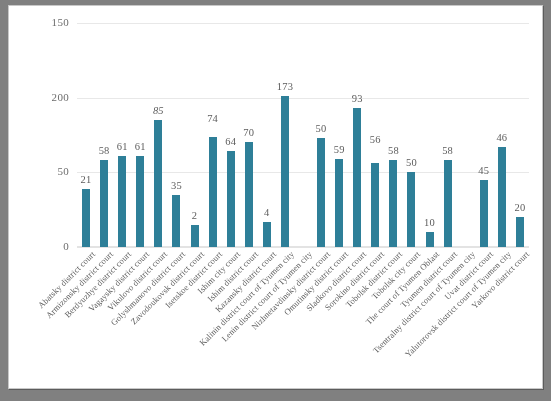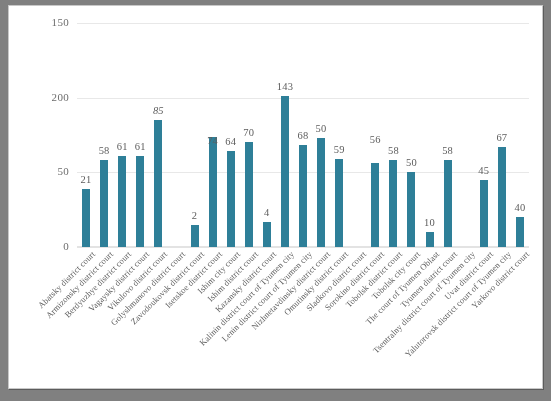--- a/index.html
+++ b/index.html
@@ -153,56 +153,60 @@
             <div class="bar-value" style="top: 117.907px;">61</div>
           </div>
           <div class="bar-slot" style="left: 54.24px; width: 18.08px;">
             <div class="bar" style="height: 91.0933px; background: rgb(46, 127, 152);"></div>
             <div class="bar-value" style="top: 117.907px;">61</div>
           </div>
           <div class="bar-slot" style="left: 72.32px; width: 18.08px;">
             <div class="bar" style="height: 126.933px; background: rgb(46, 127, 152);"></div>
             <div class="bar-value" style="top: 82.0667px; font-style: italic;">85</div>
           </div>
+          <div class="bar-slot" style="left: 90.4px; width: 18.08px;">
+            <div class="bar" style="height: 52.2667px; background: rgb(46, 127, 152);"></div>
+            <div class="bar-value" style="top: 156.733px;">35</div>
+          </div>
           <div class="bar-slot" style="left: 108.48px; width: 18.08px;">
             <div class="bar" style="height: 22.4px; background: rgb(46, 127, 152);"></div>
             <div class="bar-value" style="top: 186.6px;">2</div>
           </div>
           <div class="bar-slot" style="left: 126.56px; width: 18.08px;">
             <div class="bar" style="height: 110.507px; background: rgb(46, 127, 152);"></div>
-            <div class="bar-value" style="top: 112px;">74</div>
+            <div class="bar-value" style="top: 90px;">74</div>
           </div>
           <div class="bar-slot" style="left: 144.64px; width: 18.08px;">
             <div class="bar" style="height: 95.5733px; background: rgb(46, 127, 152);"></div>
             <div class="bar-value" style="top: 113.427px;">64</div>
           </div>
           <div class="bar-slot" style="left: 162.72px; width: 18.08px;">
             <div class="bar" style="height: 104.533px; background: rgb(46, 127, 152);"></div>
             <div class="bar-value" style="top: 104.467px;">70</div>
           </div>
           <div class="bar-slot" style="left: 180.8px; width: 18.08px;">
             <div class="bar" style="height: 25.3867px; background: rgb(46, 127, 152);"></div>
             <div class="bar-value" style="top: 183.613px;">4</div>
           </div>
           <div class="bar-slot" style="left: 198.88px; width: 18.08px;">
             <div class="bar" style="height: 150.827px; background: rgb(46, 127, 152);"></div>
-            <div class="bar-value" style="top: 58.1733px;">143</div>
-          </div>
-          <div class="bar-slot" style="left: 216.96px; width: 18.08px;">
-            <div class="bar" style="height: 101.547px; background: rgb(46, 127, 152);"></div>
-            <div class="bar-value" style="top: 107.453px;">68</div>
+            <div class="bar-value" style="top: 58.1733px;">173</div>
           </div>
           <div class="bar-slot" style="left: 235.04px; width: 18.08px;">
             <div class="bar" style="height: 109.013px; background: rgb(46, 127, 152);"></div>
             <div class="bar-value" style="top: 99.9867px;">50</div>
           </div>
           <div class="bar-slot" style="left: 253.12px; width: 18.08px;">
             <div class="bar" style="height: 88.1067px; background: rgb(46, 127, 152);"></div>
             <div class="bar-value" style="top: 120.893px;">59</div>
           </div>
+          <div class="bar-slot" style="left: 271.2px; width: 18.08px;">
+            <div class="bar" style="height: 138.88px; background: rgb(46, 127, 152);"></div>
+            <div class="bar-value" style="top: 70.12px;">93</div>
+          </div>
           <div class="bar-slot" style="left: 289.28px; width: 18.08px;">
             <div class="bar" style="height: 83.6267px; background: rgb(46, 127, 152);"></div>
             <div class="bar-value" style="top: 111px;">56</div>
           </div>
           <div class="bar-slot" style="left: 307.36px; width: 18.08px;">
             <div class="bar" style="height: 86.6133px; background: rgb(46, 127, 152);"></div>
             <div class="bar-value" style="top: 122.387px;">58</div>
           </div>
           <div class="bar-slot" style="left: 325.44px; width: 18.08px;">
             <div class="bar" style="height: 74.6667px; background: rgb(46, 127, 152);"></div>
@@ -215,25 +219,25 @@
           <div class="bar-slot" style="left: 361.6px; width: 18.08px;">
             <div class="bar" style="height: 86.6133px; background: rgb(46, 127, 152);"></div>
             <div class="bar-value" style="top: 122.387px;">58</div>
           </div>
           <div class="bar-slot" style="left: 397.76px; width: 18.08px; margin-top: 43px;">
             <div class="bar" style="height: 67.2px; background: rgb(46, 127, 152);"></div>
             <div class="bar-value" style="top: 141.8px;">45</div>
           </div>
           <div class="bar-slot" style="left: 415.84px; width: 18.08px;">
             <div class="bar" style="height: 100.053px; background: rgb(46, 127, 152);"></div>
-            <div class="bar-value" style="top: 108.947px;">67</div>
+            <div class="bar-value" style="top: 108.947px;">46</div>
           </div>
           <div class="bar-slot" style="left: 433.92px; width: 18.08px;">
             <div class="bar" style="height: 29.8667px; background: rgb(46, 127, 152);"></div>
-            <div class="bar-value" style="top: 179.133px;">40</div>
+            <div class="bar-value" style="top: 179.133px;">20</div>
           </div>
         </div>
     </div>
 
     <div id="xlabels">
         <div class="xlabel" style="left: 13.04px;">Abatsky district court</div>
         <div class="xlabel" style="left: 31.12px;">Armizonsky district court</div>
         <div class="xlabel" style="left: 49.2px;">Berdyuzhye district court</div>
         <div class="xlabel" style="left: 67.28px;">Vagaysky district court</div>
         <div class="xlabel" style="left: 85.36px;">Vikulovo district court</div>

